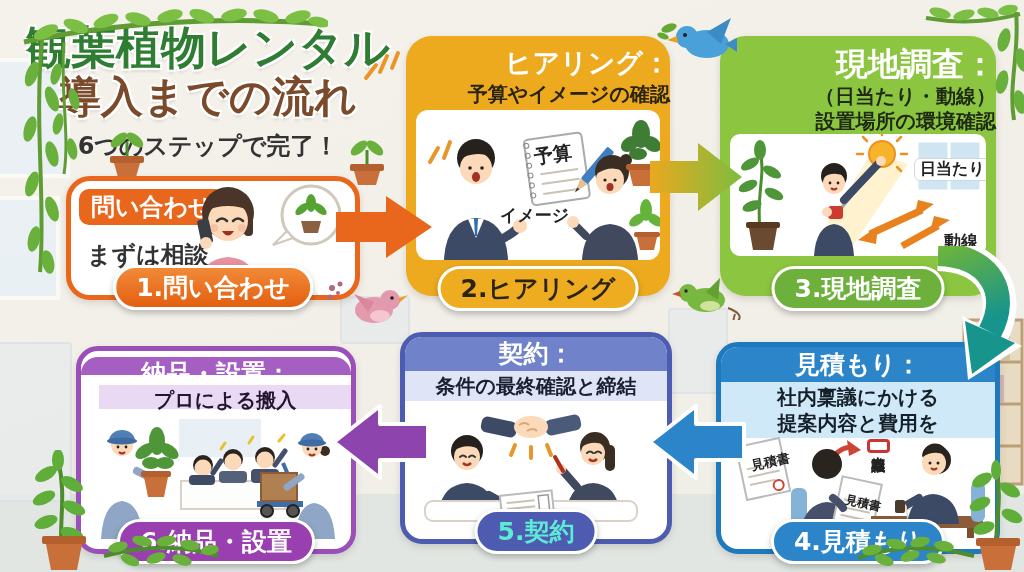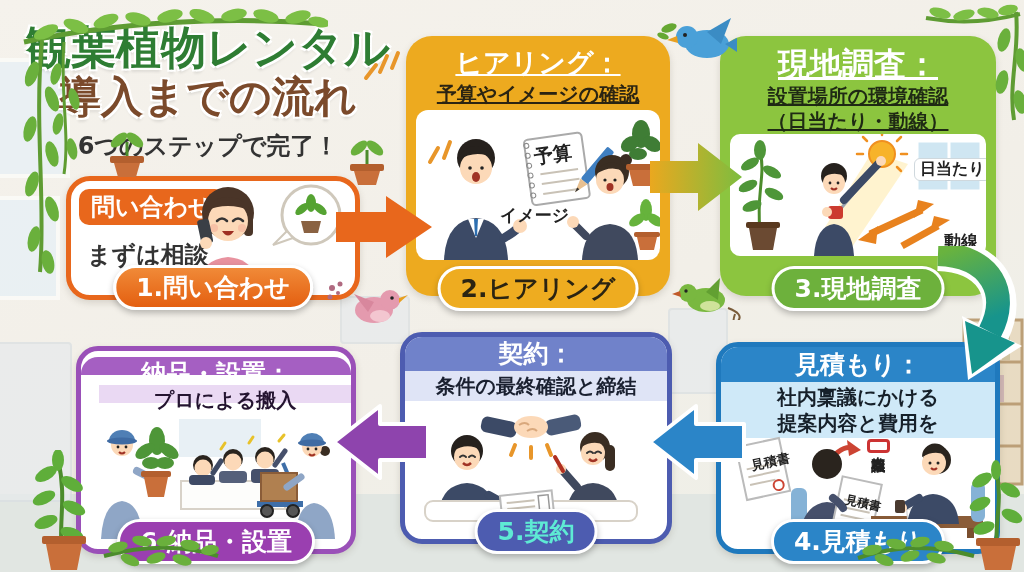--- a/index.html
+++ b/index.html
@@ -13,21 +13,21 @@
   .bgshape{position:absolute;background:#e7eaec;border:2px solid #dadfe2;border-radius:4px;z-index:0;opacity:.75;}
   
   .title-block{position:absolute;left:16px;top:22px;width:384px;text-align:center;z-index:3;}
   .t1{font-size:45px;font-weight:bold;color:#2e7d33;line-height:1.15;
       text-shadow:-2px -2px 0 #fff,2px -2px 0 #fff,-2px 2px 0 #fff,2px 2px 0 #fff,0 4px 3px rgba(0,0,0,.10);}
   .t2{font-size:42px;font-weight:bold;color:#7b4a2b;line-height:1.1;
       text-shadow:-2px -2px 0 #fff,2px -2px 0 #fff,-2px 2px 0 #fff,2px 2px 0 #fff,0 4px 3px rgba(0,0,0,.10);}
   .t3{font-size:24px;font-weight:bold;color:#333;margin-top:10px;}
   
   .card{position:absolute;border-radius:26px;box-shadow:0 3px 7px rgba(90,80,60,.18);z-index:2;}
-  .hdr{text-align:center;font-weight:bold;line-height:1.25;text-decoration:underline;}
+  .hdr{text-align:right;font-weight:bold;line-height:1.25;}
   .hdr-w{color:#fff;}
   .panel{position:absolute;background:#fff;border-radius:12px;overflow:hidden;}
   .pill{position:absolute;left:50%;transform:translateX(-50%);bottom:-15px;white-space:nowrap;
     font-weight:bold;font-size:25px;line-height:1.25;border:3px solid #fff;border-radius:28px;
     padding:4px 20px;box-shadow:0 3px 6px rgba(0,0,0,.25);z-index:4;}
   .band{position:absolute;left:0;right:0;text-align:center;font-weight:bold;}
   .lbl{position:absolute;font-weight:bold;color:#222;white-space:nowrap;z-index:3;}
   .winlbl{background:#fff;border:1px solid #cfd8dd;border-radius:6px;padding:0 5px;}
   .ringi{position:absolute;writing-mode:vertical-rl;text-orientation:upright;background:#fff;
     border:3px solid #cc3333;border-radius:4px;color:#222;font-weight:bold;font-size:14px;
@@ -228,22 +228,22 @@
         <path d="M221,127 h20 l-3,13 h-14 Z" fill="#c96f3a"></path>
       </svg>
       <div class="lbl" style="left:118px;top:32px;font-size:19px;transform:rotate(-8deg);">予算</div>
       <div class="lbl" style="left:84px;top:94px;font-size:17px;">イメージ</div>
     </div>
     <div class="pill" style="background:#eeac20;color:#2b2412;">2.ヒアリング</div>
   </div>
 
   <div class="card" style="left:720px;top:36px;width:276px;height:260px;background:#8cc53f;">
     <div class="hdr hdr-w" style="margin-top:8px;font-size:32px;">現地調査：</div>
+    <div class="hdr" style="font-size:20px;color:#1f2a14;">（日当たり・動線）</div>
     <div class="hdr" style="font-size:20px;color:#1f2a14;">設置場所の環境確認</div>
-    <div class="hdr" style="font-size:20px;color:#1f2a14;">（日当たり・動線）</div>
     <div class="panel" style="left:10px;top:98px;width:256px;height:122px;border-radius:10px;">
       <svg width="256" height="122" viewBox="0 0 256 122">
         <polygon points="142,18 178,30 120,116 92,98" fill="#ffe9a8" opacity=".55"></polygon>
         <rect x="186" y="6" width="66" height="52" fill="#cfe6f2" stroke="#fff" stroke-width="5"></rect>
         <line x1="219" y1="8" x2="219" y2="56" stroke="#fff" stroke-width="3"></line>
         <g>
             <circle cx="152" cy="20" r="13" fill="#f7b32a" stroke="#f09020" stroke-width="2"></circle>
           <g stroke="#f09020" stroke-width="2.5" stroke-linecap="round">
             <line x1="152" y1="1" x2="152" y2="-4"></line>
               <line x1="167" y1="7" x2="171" y2="3"></line>
@@ -381,21 +381,21 @@
             <line x1="102" y1="112" x2="124" y2="112"></line>
           </g>
         <rect x="134" y="96" width="10" height="18" fill="none" stroke="#999" stroke-width="1.5"></rect>
       </g>
     </svg>
     <div class="pill" style="background:#4d5cb0;color:#5eead4;">5.契約</div>
   </div>
 
   <div class="card" style="left:76px;top:346px;width:270px;height:198px;background:#fff;border:5px solid #9a50b8;border-radius:22px;">
     <div class="band hdr-w" style="top:0;height:18px;line-height:34px;font-size:25px;background:#a55fc2;border-radius:17px 17px 0 0;margin-top:6px;">納品・設置：</div>
-    <div class="band" style="top:34px;height:18px;line-height:30px;background:#ead9f3;color:#241430;font-size:20px;margin-left:18px;">プロによる搬入</div>
+    <div class="band" style="top:34px;height:24px;line-height:30px;background:#ead9f3;color:#241430;font-size:20px;margin-left:18px;">プロによる搬入</div>
     <svg class="abs" style="left:0;top:64px;" width="260" height="124" viewBox="0 0 260 124">
       <rect x="96" y="2" width="86" height="42" fill="#e8f0f5" stroke="#fff" stroke-width="4"></rect>
       <rect x="100" y="66" width="104" height="28" fill="#fdfdfb" stroke="#d8d2c8" stroke-width="2"></rect>
       <g>
         <circle cx="122" cy="50" r="10" fill="#2a241e"></circle>
           <circle cx="122" cy="53" r="8.5" fill="#fcd9b8"></circle>
         <rect x="108" y="60" width="26" height="10" rx="4" fill="#3e4a64"></rect>
         <line x1="132" y1="58" x2="140" y2="46" stroke="#3e4a64" stroke-width="5" stroke-linecap="round"></line>
         <circle cx="152" cy="44" r="10" fill="#2a241e"></circle>
           <circle cx="152" cy="47" r="8.5" fill="#fcd9b8"></circle>

